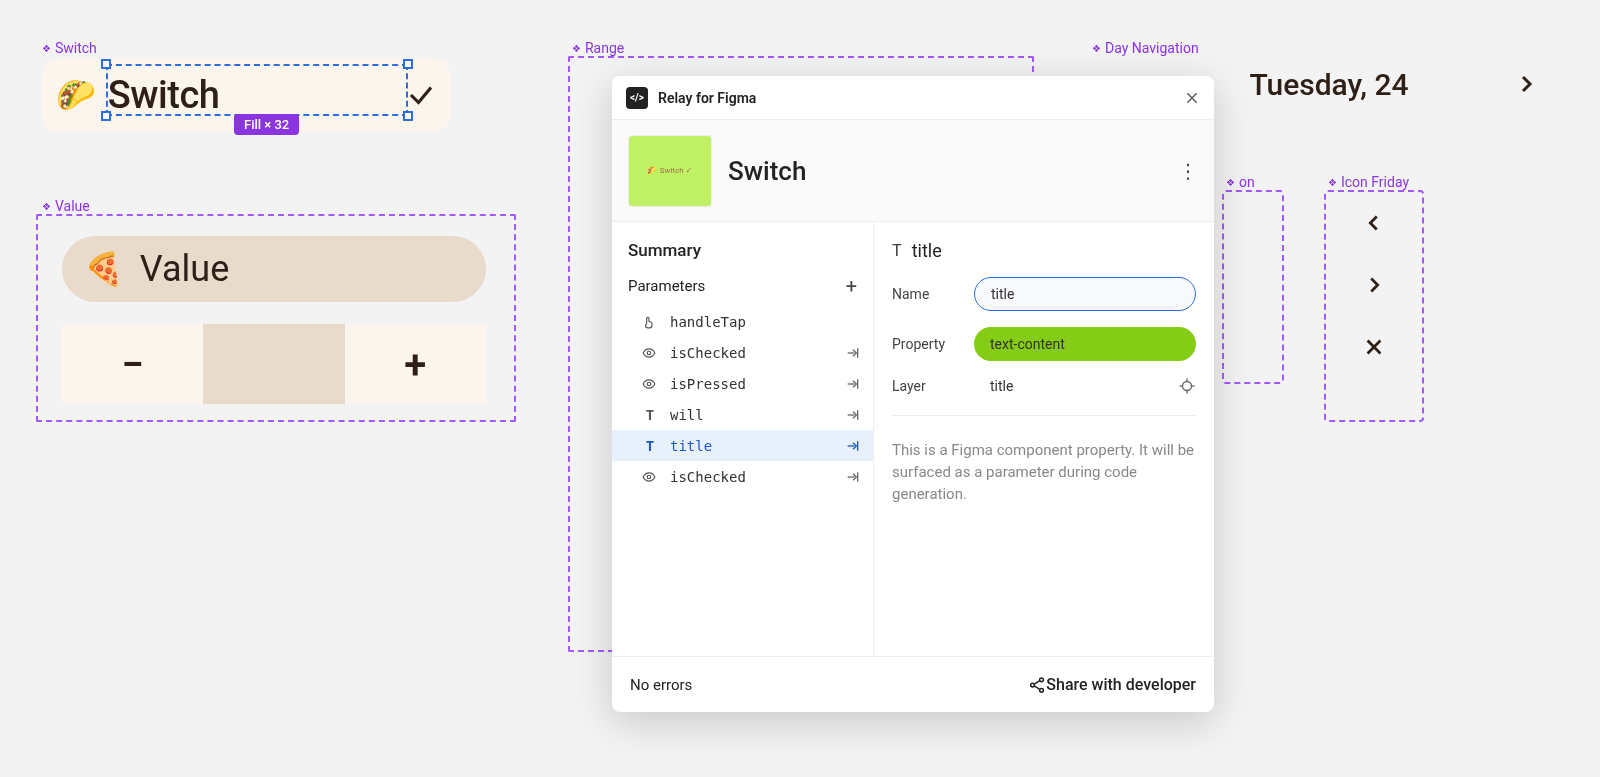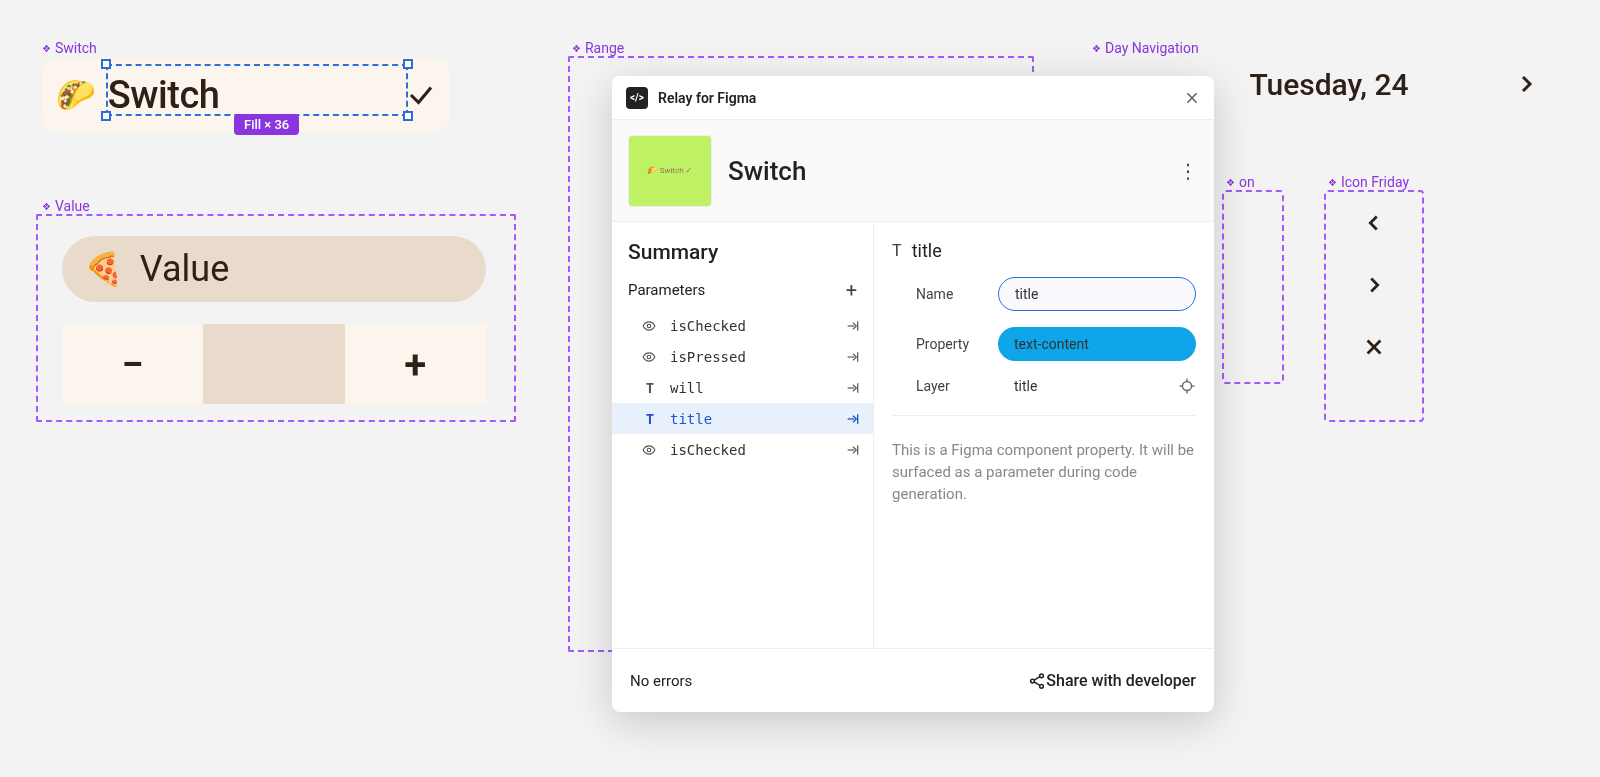--- a/index.html
+++ b/index.html
@@ -222,21 +222,21 @@
     display: flex;
     min-height: 0;
   }
   .relay-left {
     width: 262px;
     border-right: 1px solid #eee;
     padding: 18px 0 0 0;
     display: flex;
     flex-direction: column;
   }
-  .sum-label { font-size: 21px; font-weight: 500; color: #222; padding: 0 16px 14px 16px; }
+  .sum-label { font-size: 17px; font-weight: 500; color: #222; padding: 0 16px 14px 16px; }
   .param-hdr {
     display:flex; align-items:center; justify-content:space-between;
     padding: 0 16px 8px 16px;
     font-size: 15px; color: #222;
   }
   .plus { font-size: 20px; color: #444; cursor:pointer; }
   .param-list { display:flex; flex-direction:column; }
   .param-row {
     display:flex; align-items:center;
     height: 31px;
@@ -249,33 +249,33 @@
   .param-row.selected { background: #e7f0fb; color: #1e56c7; }
   .param-ico { width: 16px; display:inline-block; text-align:center; color:#555; }
   .param-row.selected .param-ico { color:#1e56c7; }
   .param-arrow { margin-left:auto; color:#666; }
   .param-row.selected .param-arrow { color:#1e56c7; }
 
   .relay-right { flex:1; padding: 18px 18px; display:flex; flex-direction:column; gap:16px; }
   .det-hdr { display:flex; align-items:center; gap:10px; font-size:18px; color:#222; }
   .det-hdr-ico { font-family: ui-monospace, Menlo, monospace; font-size:16px; color:#444; }
   .field-row { display:flex; align-items:center; gap:12px; }
-  .field-label { width: 70px; font-size:14px; color:#444;margin-left:24px; }
+  .field-label { width: 70px; font-size:14px; color:#444; }
   .field-pill {
-    flex:1; height:34px; background:#0ea5e9; border-radius:17px;
+    flex:1; height:34px; background:#84cc16; border-radius:17px;
     display:flex; align-items:center; padding:0 16px; font-size:14px; color:#333;
   }
   .field-pill.active { border:1.5px solid #2a6fdb; background:#f7f9fd; }
   .field-plain { font-size:14px; color:#333; padding-left:16px; }
   .target-ico { margin-left:auto; color:#666; }
   .det-divider { border-top:1px solid #eee; margin-top:4px; }
   .desc { font-size:15px; color:#888; line-height:1.45;margin-top:8px; }
 
   .relay-footer {
-    height: 64px;
+    height: 56px;
     border-top: 1px solid #eee;
     display:flex; align-items:center; justify-content:space-between;
     padding: 0 18px;
   }
   .noerr { font-size:15px; color:#222; }
   .share { display:flex; align-items:center; gap:0; font-size:16px; color:#222; font-weight:500; cursor:pointer; }
 
   svg { display:block; }
 </style>
 </head>
@@ -290,21 +290,21 @@
   <span class="switch-title">Switch</span>
   <svg class="switch-check" viewBox="0 0 24 24" fill="none" stroke="currentColor" stroke-width="2.5">
       <polyline points="4 12 10 18 20 6"></polyline>
     </svg>
 </div>
 <div class="switch-title-selection"></div>
 <div class="selection-handle h-tl"></div>
 <div class="selection-handle h-tr"></div>
 <div class="selection-handle h-bl"></div>
 <div class="selection-handle h-br"></div>
-<div class="fill-badge">Fill × 36</div>
+<div class="fill-badge">Fill × 32</div>
 
 <div class="component-label" style="left:42px;top:198px">
   <span class="diamond-bullet">❖</span>
   <span>Value</span>
 </div>
 <div class="dashed-box value-box"></div>
 <div class="value-pill">
   <span class="value-emoji">🍕</span>
   <span class="value-text">Value</span>
 </div>
@@ -384,20 +384,28 @@
   </div>
 
   <div class="relay-body">
     <div class="relay-left">
       <div class="sum-label">Summary</div>
       <div class="param-hdr">
         <span>Parameters</span>
         <span class="plus">+</span>
       </div>
       <div class="param-list" id="param-list">
+          <div class="param-row">
+            <span class="param-ico">
+              <svg width="14" height="14" viewBox="0 0 24 24" fill="none" stroke="currentColor" stroke-width="2">
+                <path d="M8 14V6a2 2 0 1 1 4 0v5l3 1c1 .3 2 1.3 2 2.5V18a4 4 0 0 1-4 4H10a4 4 0 0 1-4-4l2-4z"></path>
+              </svg>
+            </span>
+            <span>handleTap</span>
+          </div>
           <div class="param-row">
             <span class="param-ico">
               <svg width="14" height="14" viewBox="0 0 24 24" fill="none" stroke="currentColor" stroke-width="2">
                 <path d="M2 12s3.5-7 10-7 10 7 10 7-3.5 7-10 7S2 12 2 12z"></path>
                 <circle cx="12" cy="12" r="3"></circle>
               </svg>
             </span>
             <span>isChecked</span>
             <span class="param-arrow">
               <svg width="16" height="16" viewBox="0 0 24 24" fill="none" stroke="currentColor" stroke-width="2">

